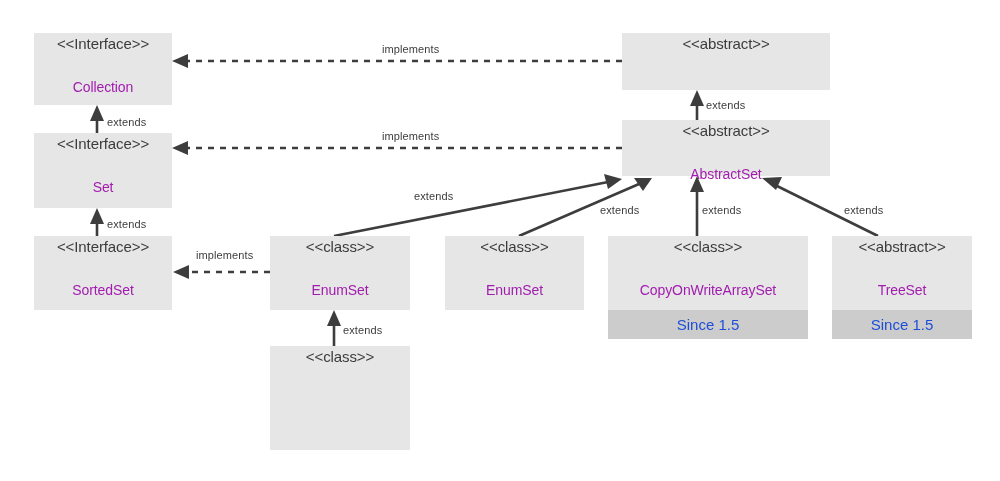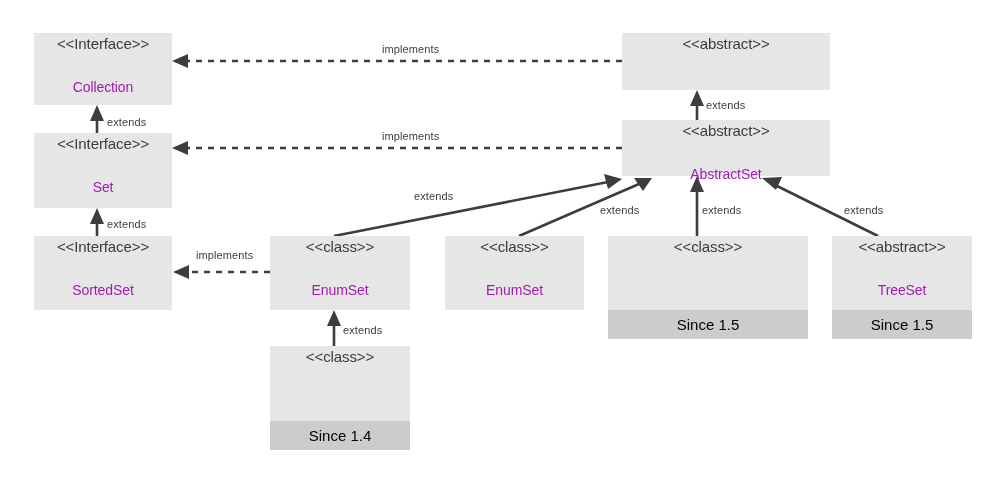--- a/index.html
+++ b/index.html
@@ -48,21 +48,21 @@
   }
   .uml-name {
     font-size: 14px;
     color: #a21caf;
     white-space: nowrap;
     letter-spacing: -0.1px;
     margin-top: 26px;
   }
   .uml-since {
     background: #cccccc;
-    color: #000000;
+    color: #1d4ed8;
     font-size: 15px;
     text-align: center;
     line-height: 29px;
     height: 29px;
     flex: 0 0 29px;
     white-space: nowrap;
   }
   .edge-label {
     position: absolute;
     font-size: 11px;
@@ -203,37 +203,37 @@
   <div class="uml-box" style="left:445px; top:236px; width:139px; height:74px;">
     <div class="uml-body">
       <div class="uml-stereotype">&lt;&lt;class&gt;&gt;</div>
       <div class="uml-name">EnumSet</div>
     </div>
   </div>
 
   <div class="uml-box" style="left:608px; top:236px; width:200px; height:103px;">
     <div class="uml-body">
       <div class="uml-stereotype">&lt;&lt;class&gt;&gt;</div>
+      <div class="uml-name">CopyOnWriteArraySet</div>
     </div>
     <div class="uml-since">Since 1.5</div>
   </div>
 
   <div class="uml-box" style="left:832px; top:236px; width:140px; height:103px;">
     <div class="uml-body">
       <div class="uml-stereotype">&lt;&lt;abstract&gt;&gt;</div>
       <div class="uml-name">TreeSet</div>
     </div>
     <div class="uml-since">Since 1.5</div>
   </div>
 
   <div class="uml-box" style="left:270px; top:346px; width:140px; height:104px;">
     <div class="uml-body">
       <div class="uml-stereotype">&lt;&lt;class&gt;&gt;</div>
     </div>
-    <div class="uml-since">Since 1.4</div>
   </div>
 
   <div class="edge-label" style="left:382px; top:43px;">implements</div>
 
   <div class="edge-label" style="left:382px; top:130px;">implements</div>
 
   <div class="edge-label" style="left:706px; top:99px;">extends</div>
 
   <div class="edge-label" style="left:107px; top:116px;">extends</div>
 

